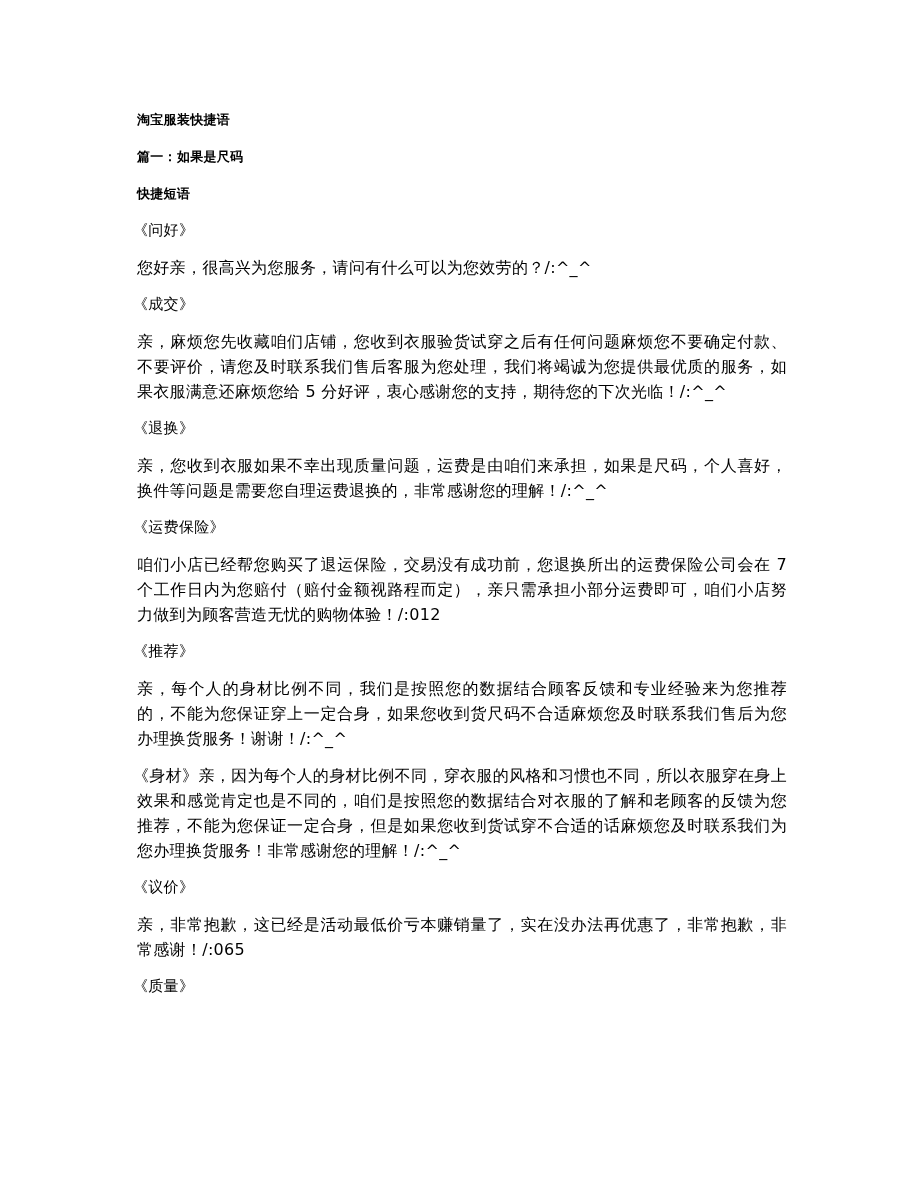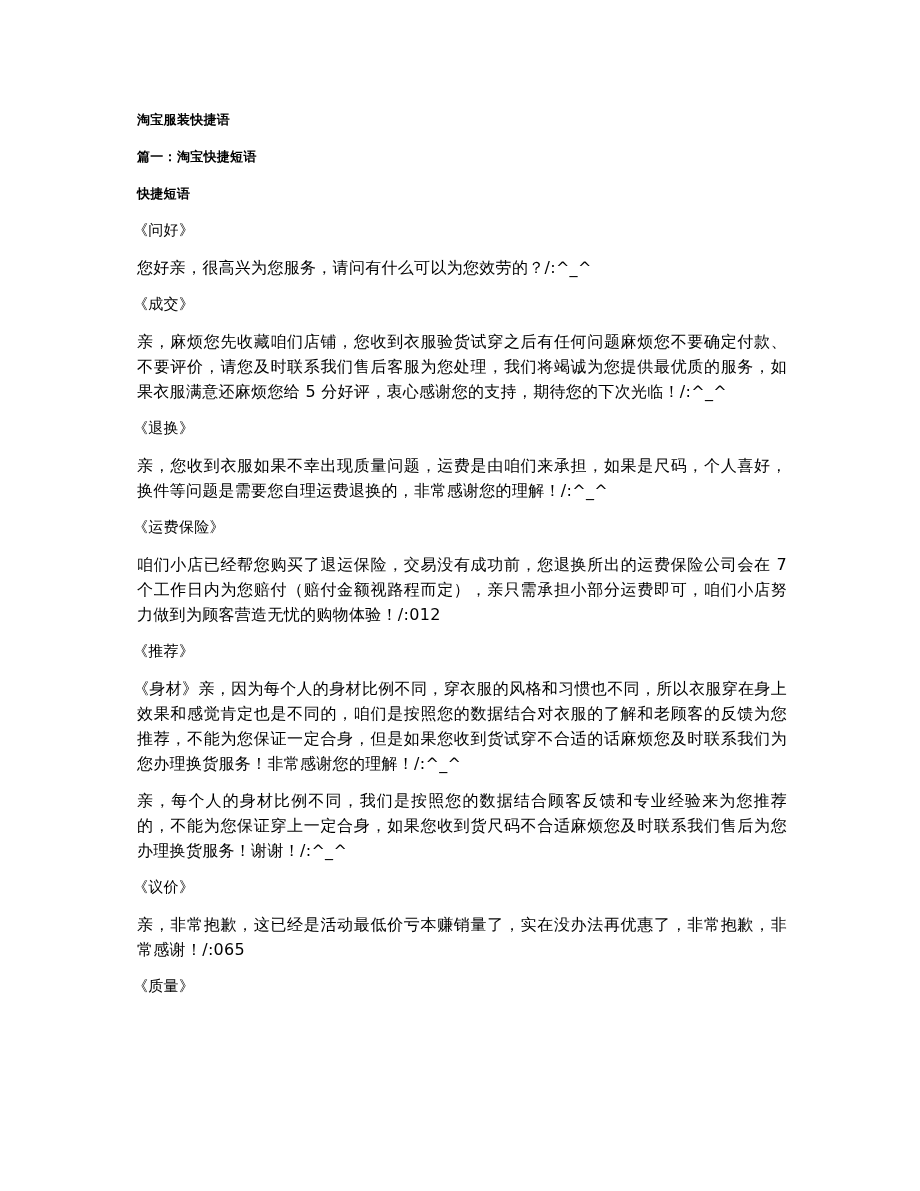--- a/index.html
+++ b/index.html
@@ -45,37 +45,37 @@
     }
     .inline-tag {
       margin-left: -4px;
     }
   </style>
 </head>
 <body>
 
 <div class="page">
   <p class="heading-line">淘宝服装快捷语</p>
-  <p class="heading-line">篇一：淘宝快捷短语</p>
+  <p class="heading-line">篇一：如果是尺码</p>
   <p class="heading-line">快捷短语</p>
 
   <p class="section-tag">《问好》</p>
   <p class="para">您好亲，很高兴为您服务，请问有什么可以为您效劳的？/:^_^</p>
 
   <p class="section-tag">《成交》</p>
   <p class="para">亲，麻烦您先收藏咱们店铺，您收到衣服验货试穿之后有任何问题麻烦您不要确定付款、不要评价，请您及时联系我们售后客服为您处理，我们将竭诚为您提供最优质的服务，如果衣服满意还麻烦您给 5 分好评，衷心感谢您的支持，期待您的下次光临！/:^_^</p>
 
   <p class="section-tag">《退换》</p>
   <p class="para">亲，您收到衣服如果不幸出现质量问题，运费是由咱们来承担，如果是尺码，个人喜好，换件等问题是需要您自理运费退换的，非常感谢您的理解！/:^_^</p>
 
   <p class="section-tag">《运费保险》</p>
   <p class="para">咱们小店已经帮您购买了退运保险，交易没有成功前，您退换所出的运费保险公司会在 7 个工作日内为您赔付（赔付金额视路程而定），亲只需承担小部分运费即可，咱们小店努力做到为顾客营造无忧的购物体验！/:012</p>
 
   <p class="section-tag">《推荐》</p>
+  <p class="para">亲，每个人的身材比例不同，我们是按照您的数据结合顾客反馈和专业经验来为您推荐的，不能为您保证穿上一定合身，如果您收到货尺码不合适麻烦您及时联系我们售后为您办理换货服务！谢谢！/:^_^</p>
+
   <p class="para"><span class="inline-tag">《身材》</span><span>亲，因为每个人的身材比例不同，穿衣服的风格和习惯也不同，所以衣服穿在身上效果和感觉肯定也是不同的，咱们是按照您的数据结合对衣服的了解和老顾客的反馈为您推荐，不能为您保证一定合身，但是如果您收到货试穿不合适的话麻烦您及时联系我们为您办理换货服务！非常感谢您的理解！/:^_^</span></p>
-
-  <p class="para">亲，每个人的身材比例不同，我们是按照您的数据结合顾客反馈和专业经验来为您推荐的，不能为您保证穿上一定合身，如果您收到货尺码不合适麻烦您及时联系我们售后为您办理换货服务！谢谢！/:^_^</p>
 
   <p class="section-tag">《议价》</p>
   <p class="para">亲，非常抱歉，这已经是活动最低价亏本赚销量了，实在没办法再优惠了，非常抱歉，非常感谢！/:065</p>
 
   <p class="section-tag">《质量》</p>
 </div>
 
 </body></html>

